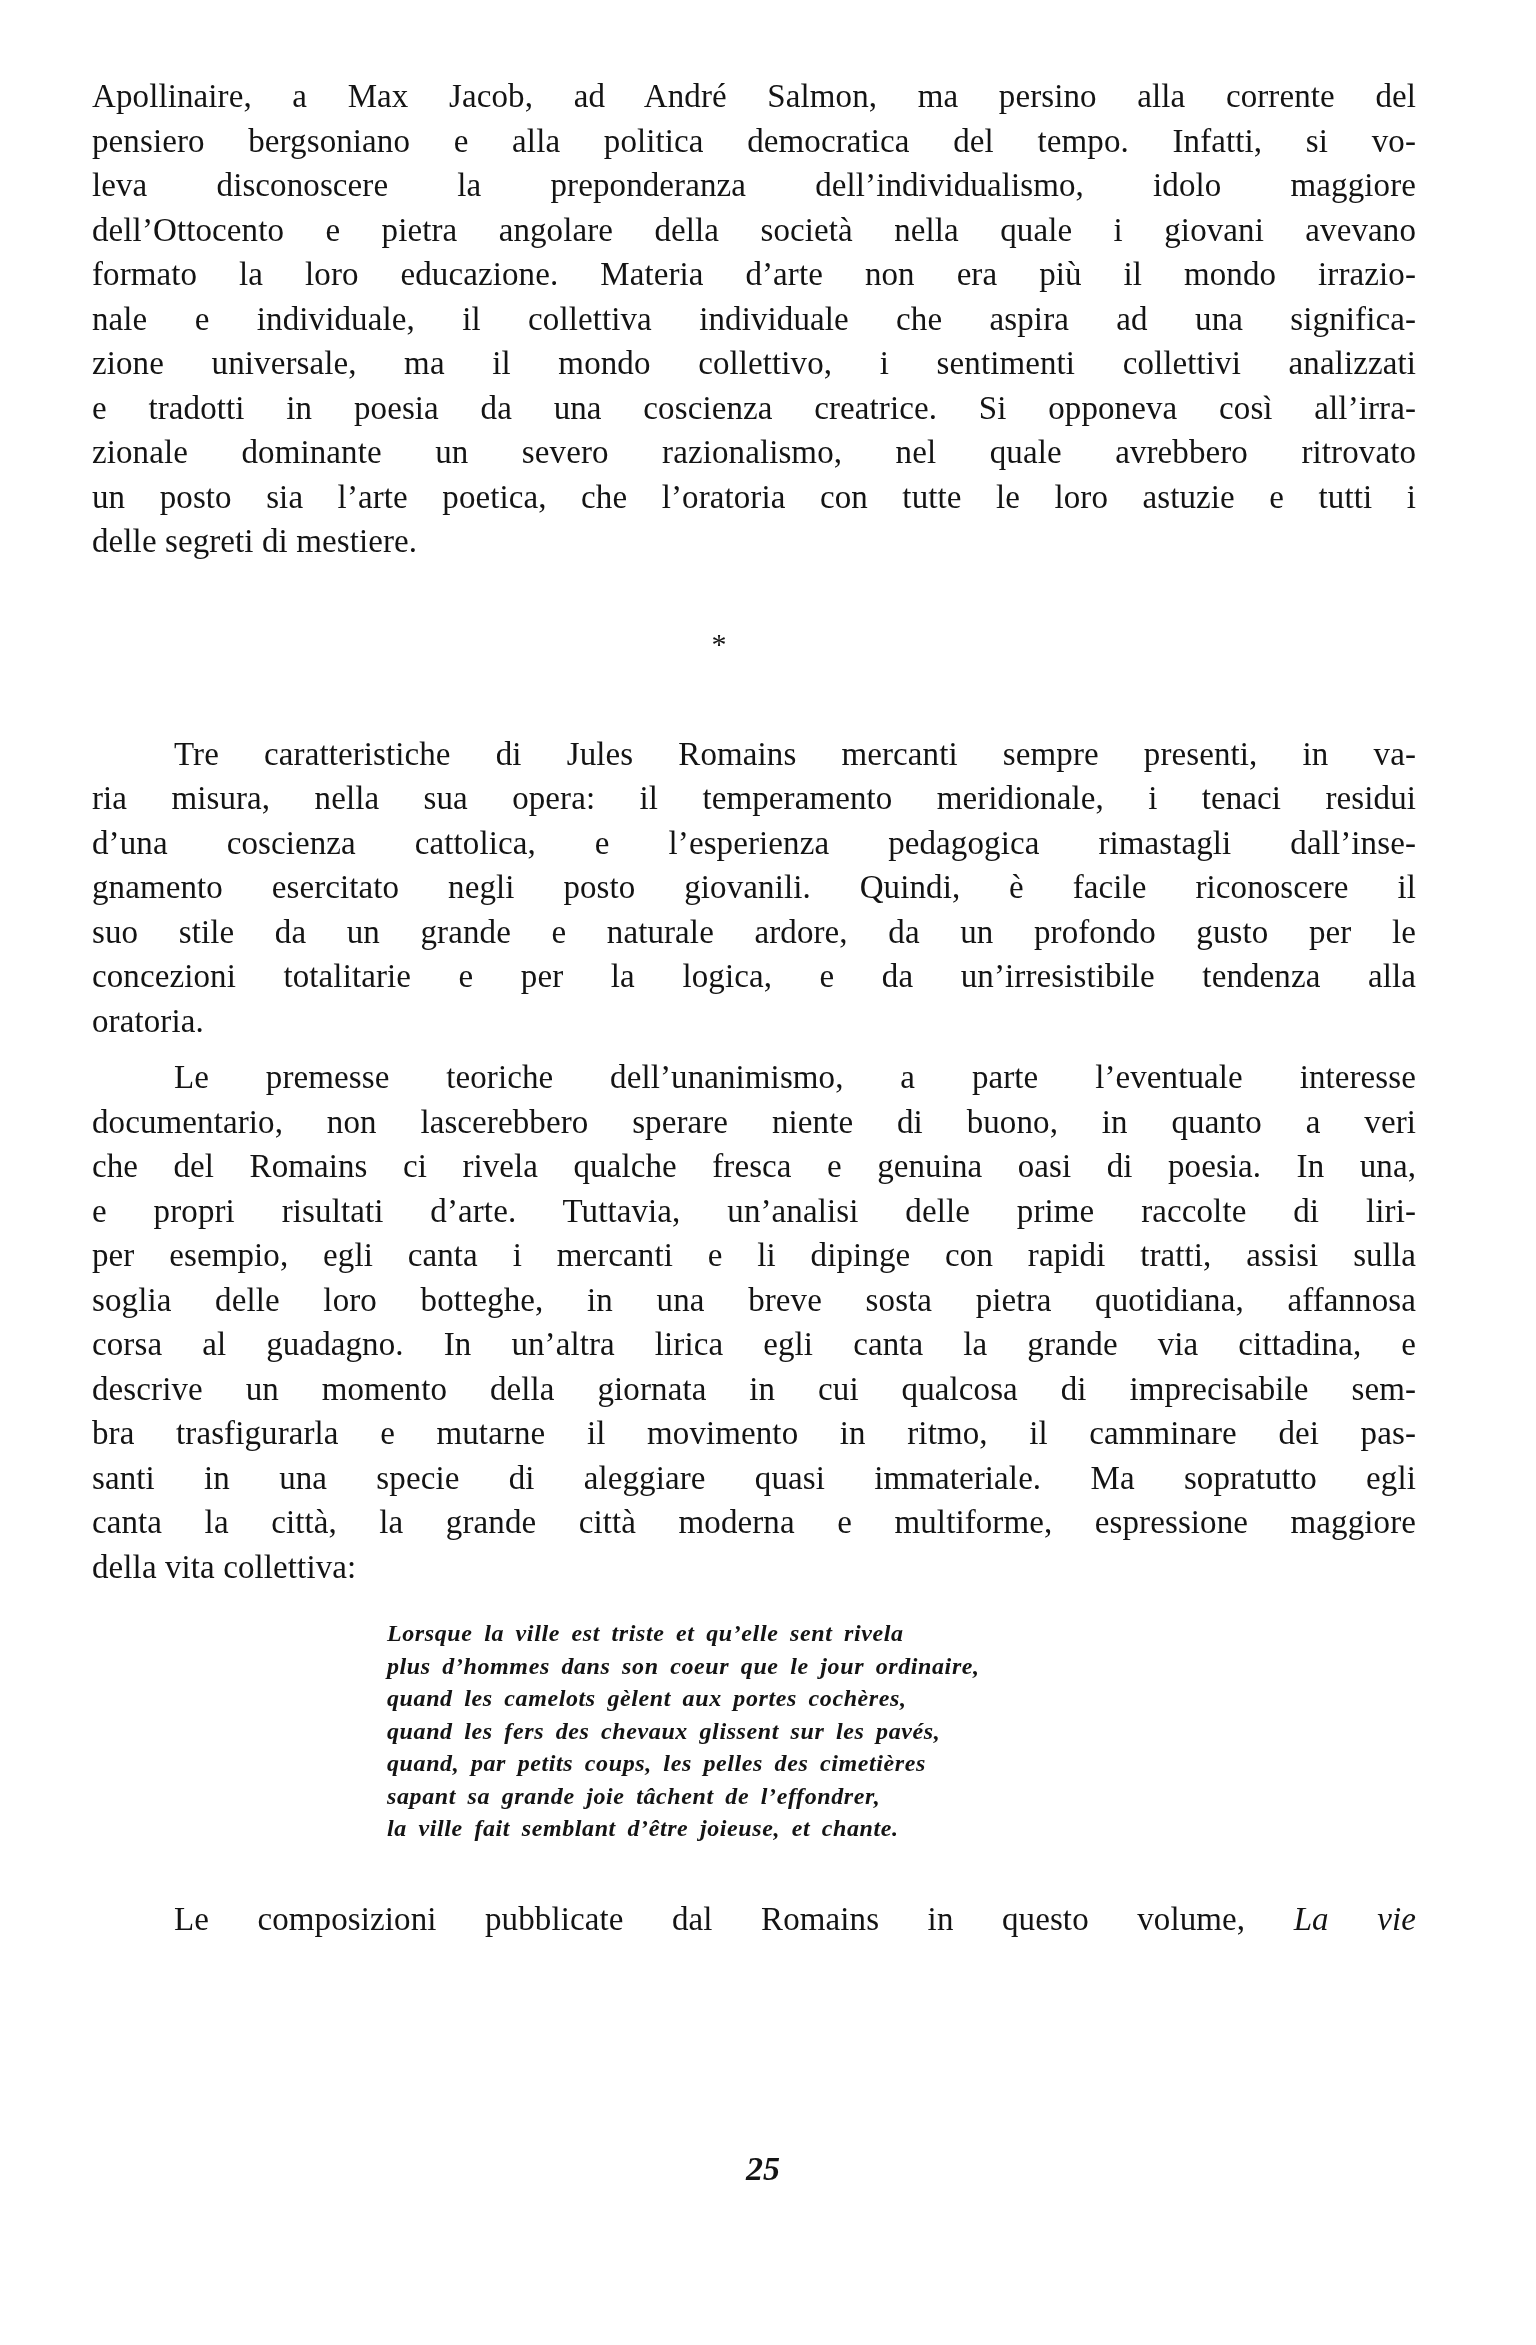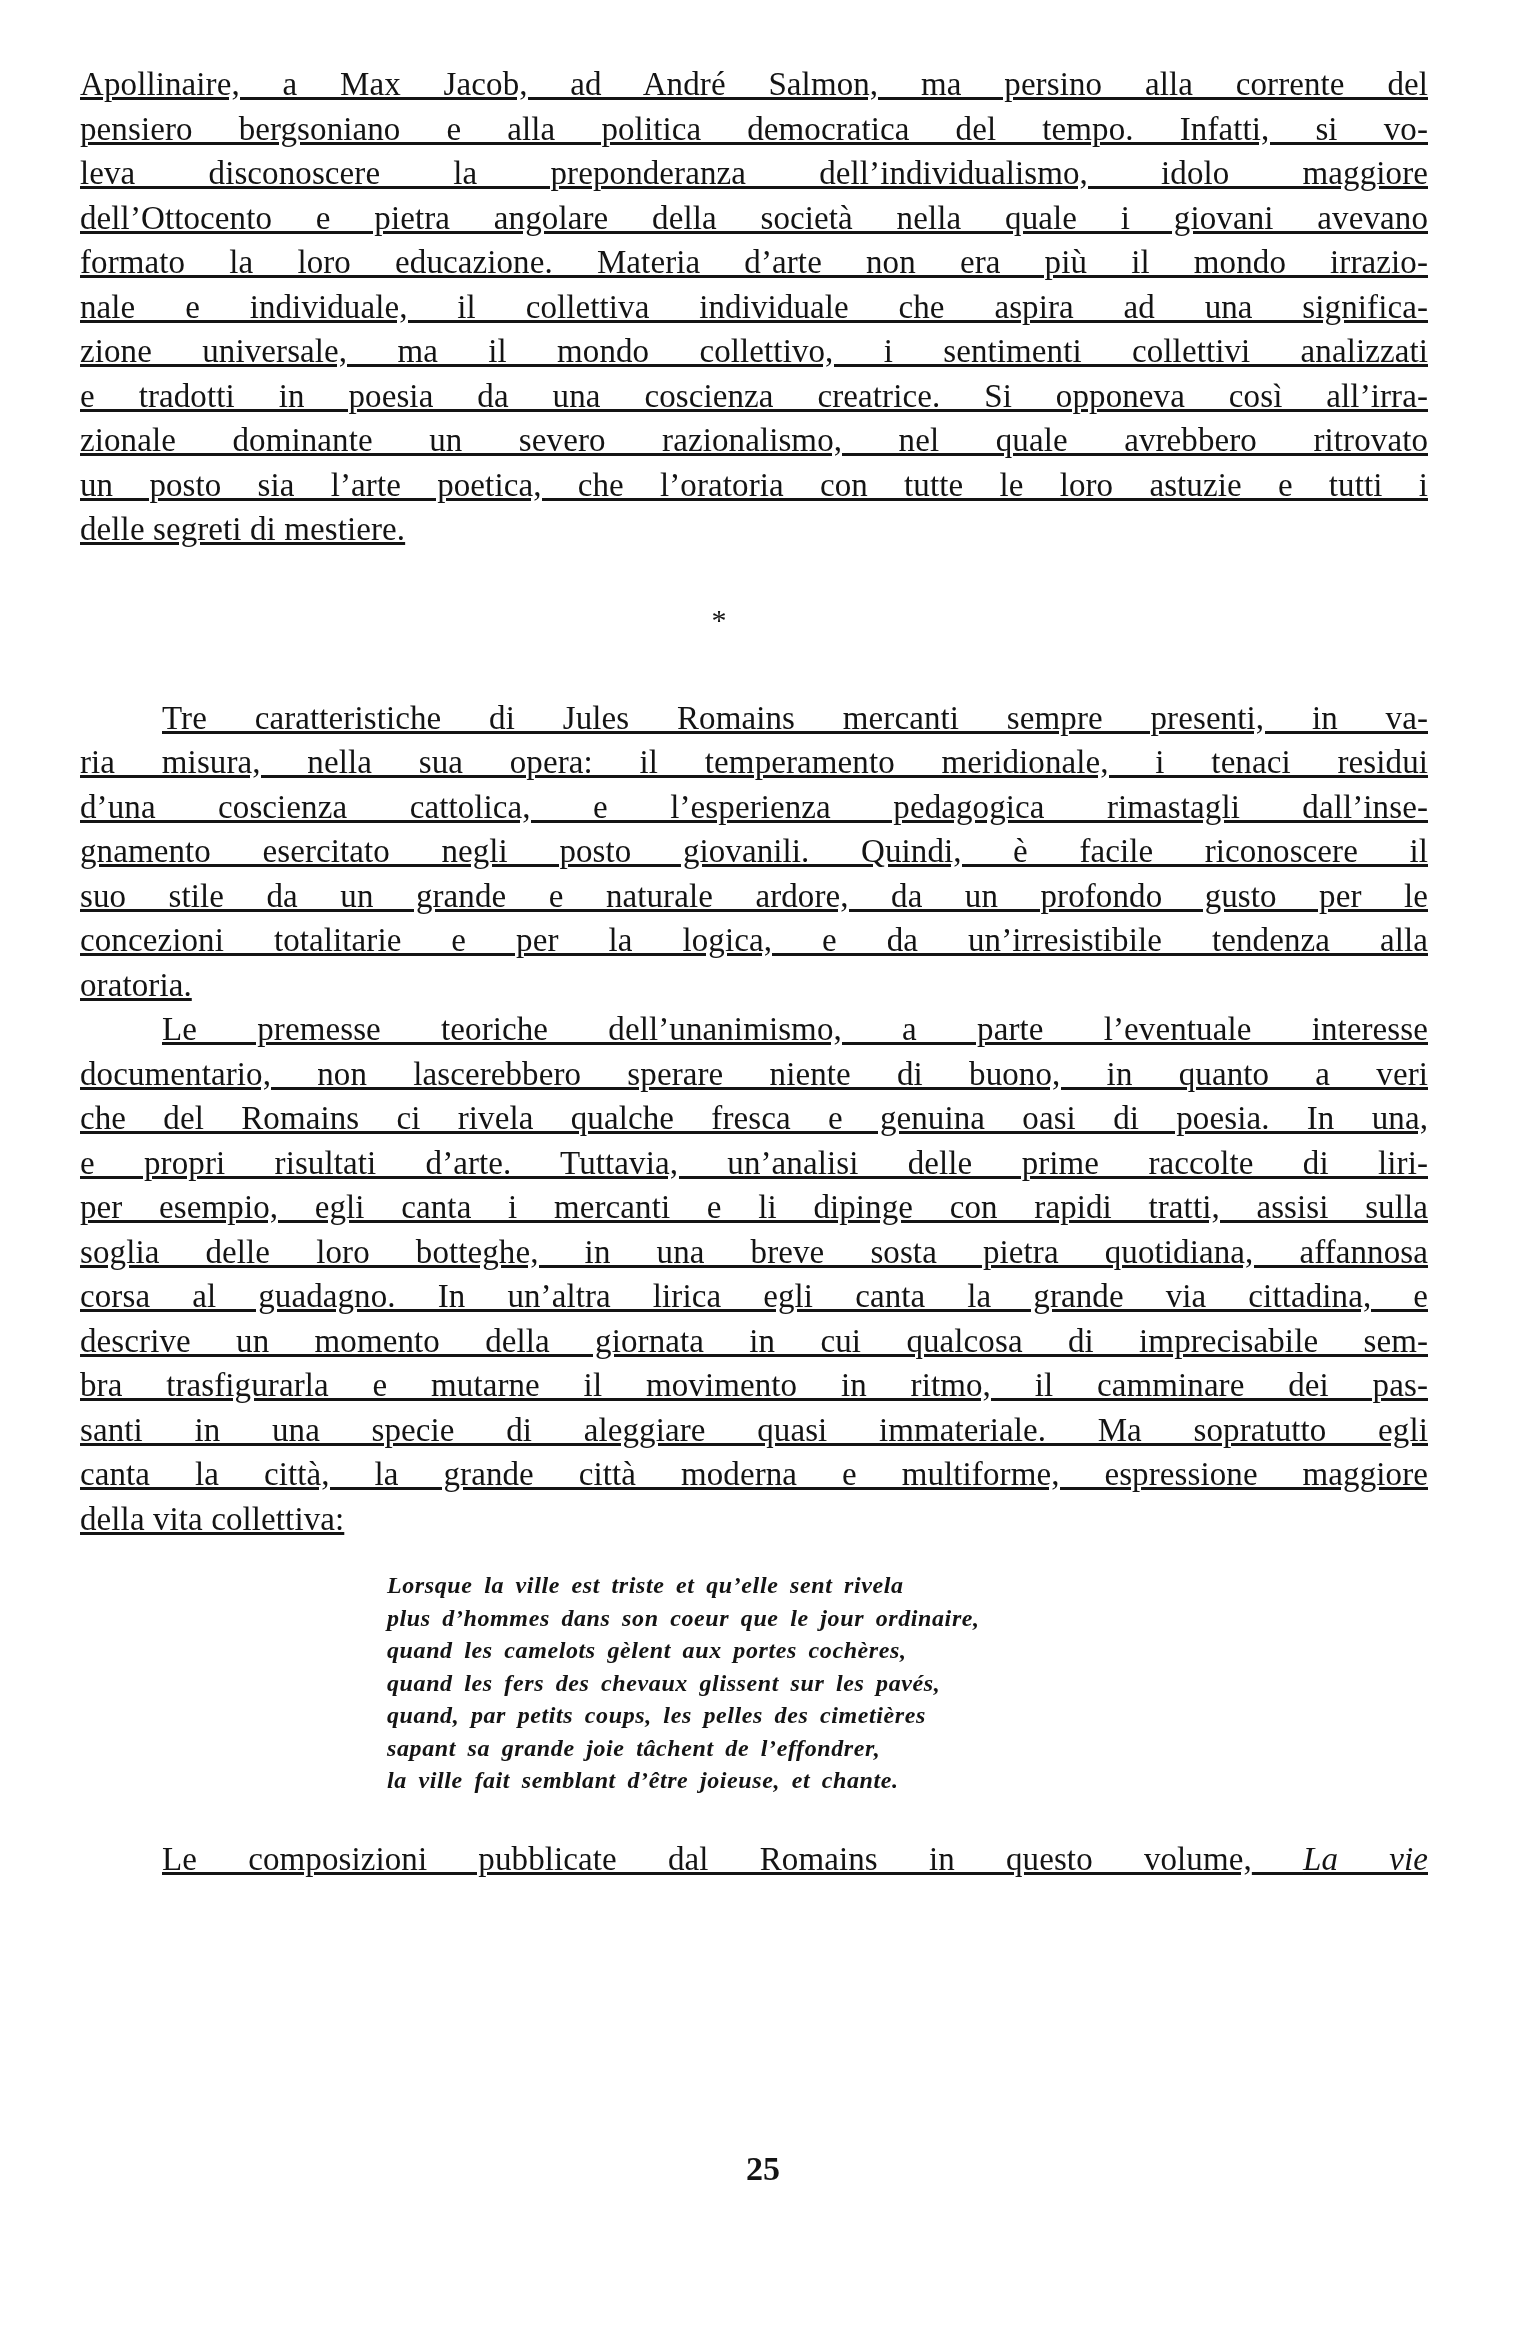--- a/index.html
+++ b/index.html
@@ -31,22 +31,21 @@
       text-align-last: justify;
       letter-spacing: 0.1px;
     }
     .line.last {
       text-align-last: left;
     }
     .line.indent {
       padding-left: 82px;
     }
     .para {
-      margin: 0;
-      text-decoration: underline;
+      margin: 12px;
     }
     .gap-star {
       height: 40px;
     }
     .asterisk {
       display: block;
       text-align: center;
       font-size: 30px;
       height: 56px;
       line-height: 56px;
@@ -79,20 +78,21 @@
     .page-number {
       position: absolute;
       left: 0;
       width: 1536px;
       top: 2150px;
       text-align: center;
       font-size: 34px;
       font-weight: bold;
       padding-right: 10px;
       box-sizing: border-box;
+      font-style: italic;
     }
   </style>
 </head>
 <body>
 
 <div class="page">
 
   <div class="para">
     <span class="line">Apollinaire, a Max Jacob, ad André Salmon, ma persino alla corrente del</span>
     <span class="line">pensiero bergsoniano e alla politica democratica del tempo. Infatti, si vo-</span>

